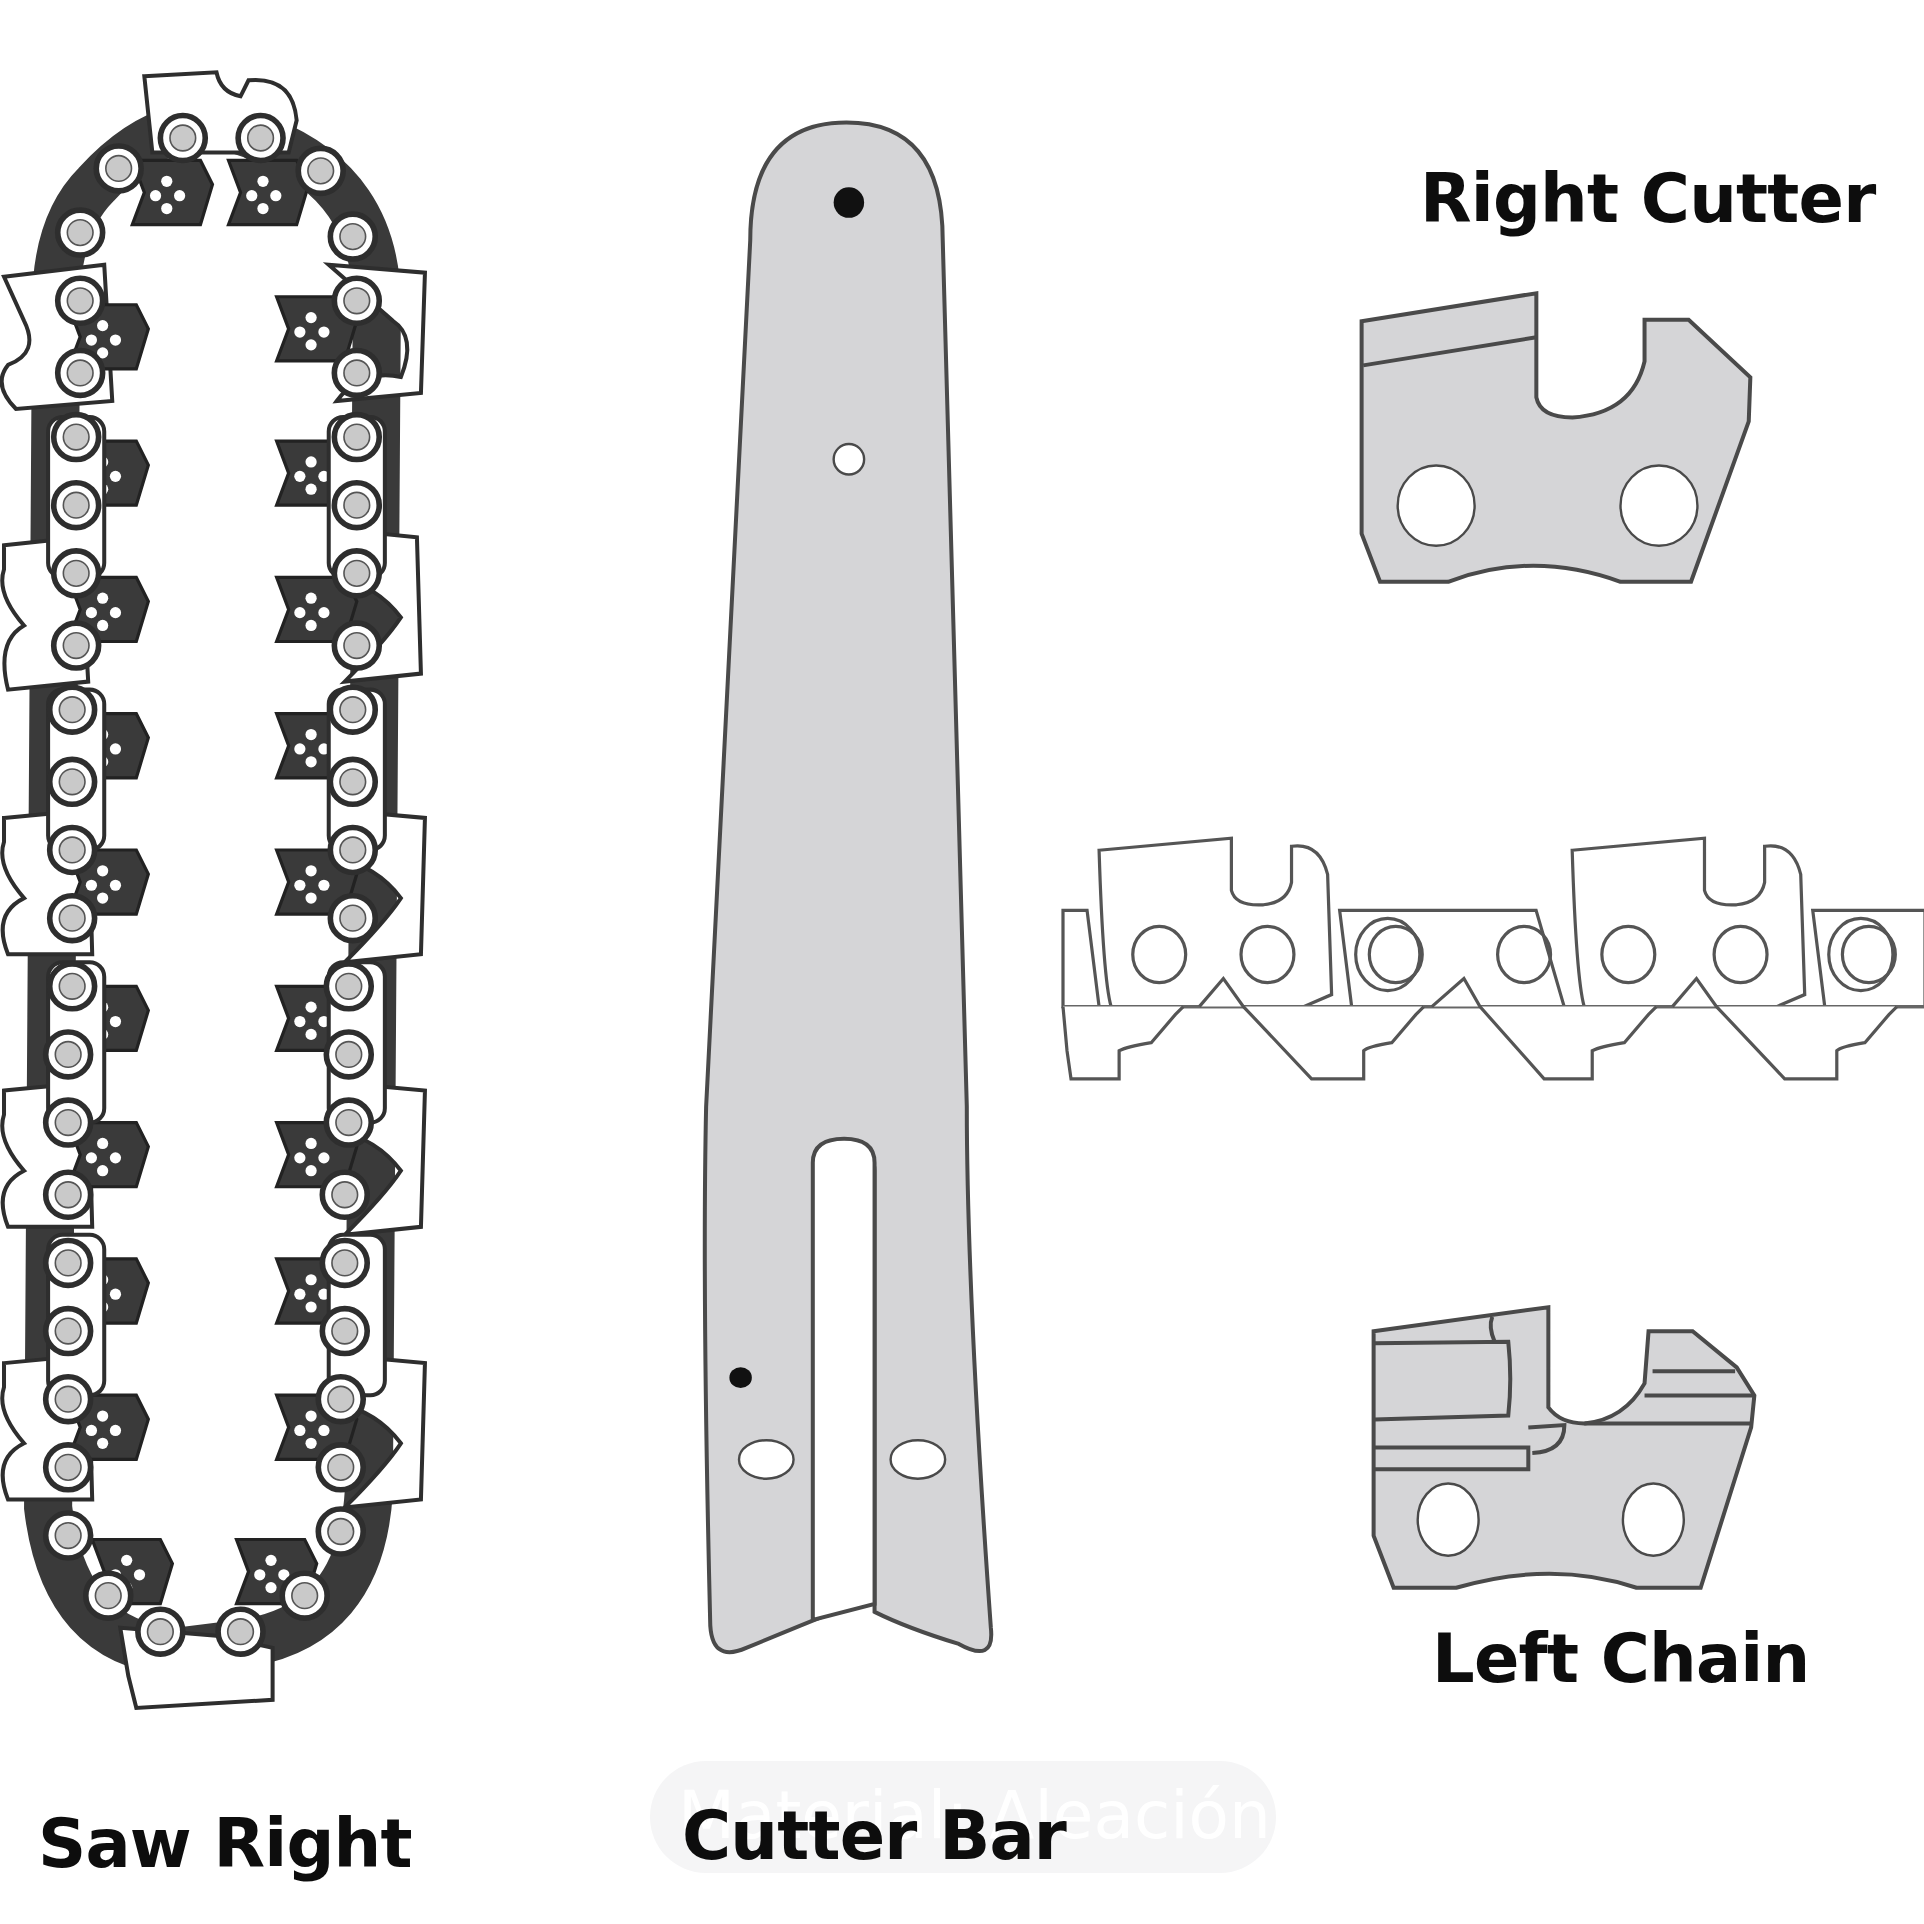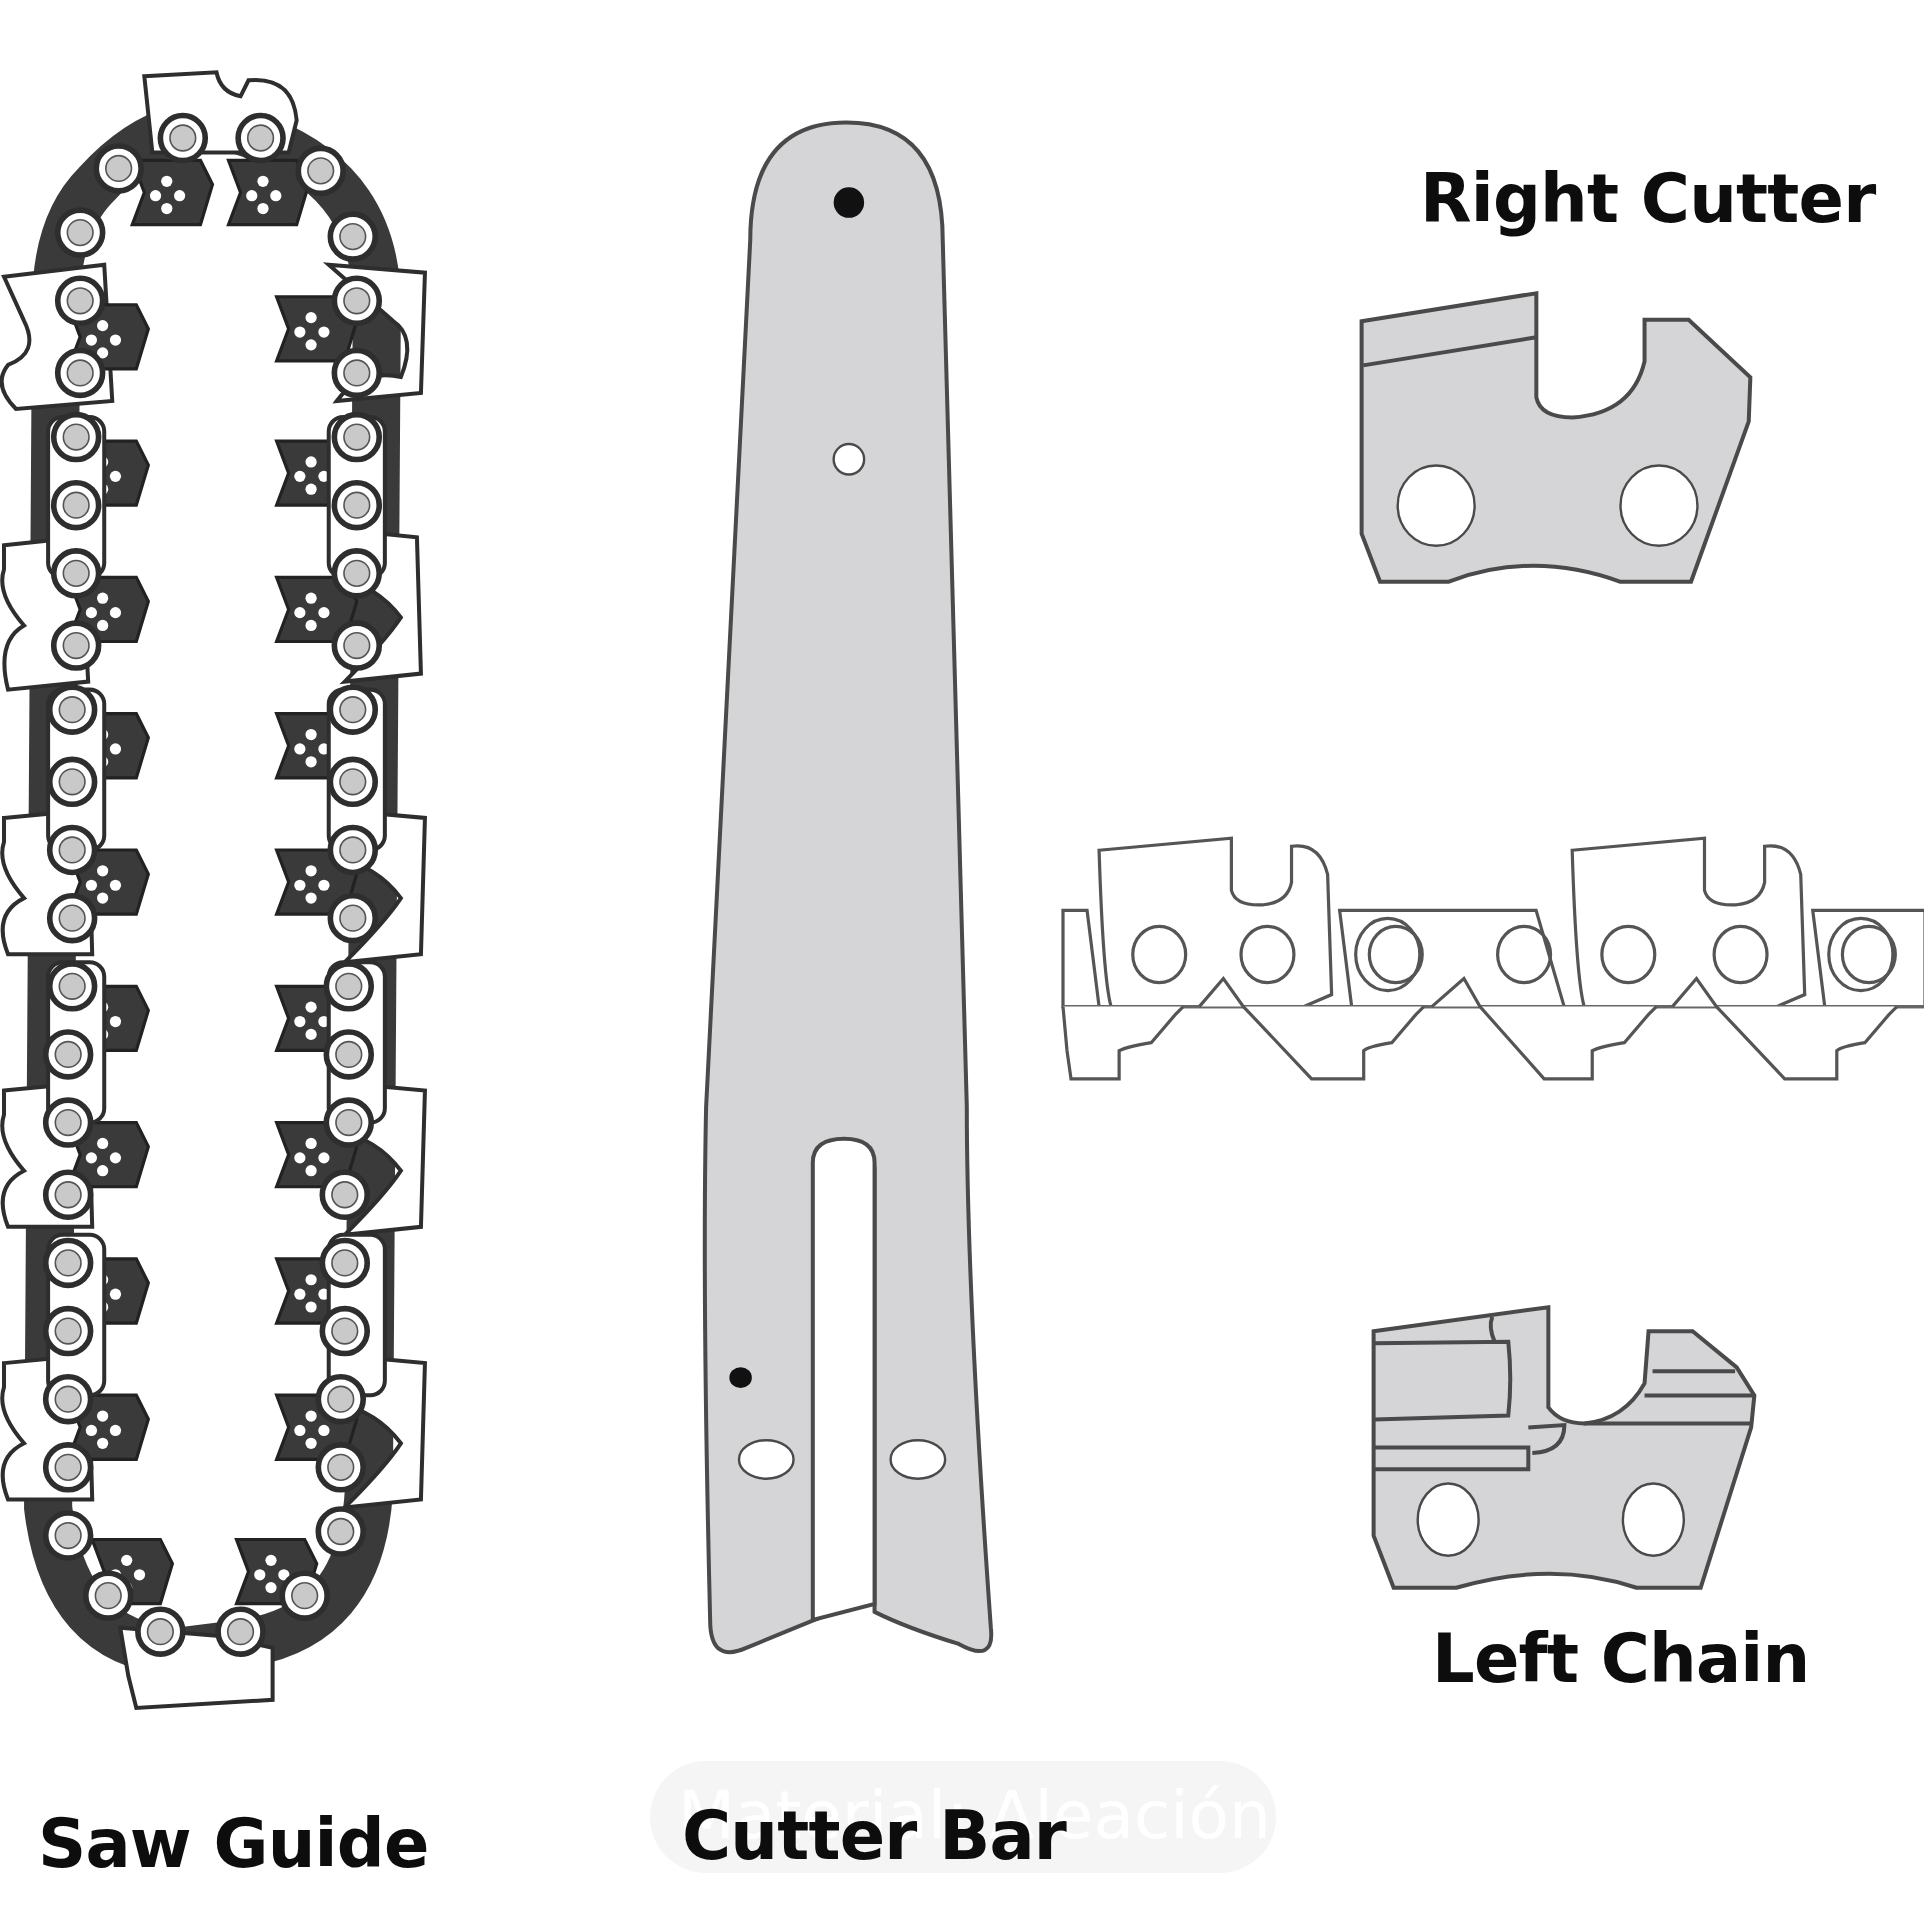--- a/index.html
+++ b/index.html
@@ -202,15 +202,15 @@
   </g>
   <ellipse cx="100" cy="270" rx="38" ry="45" fill="#ffffff" stroke="#4a4a4a" stroke-width="3"></ellipse>
   <ellipse cx="356" cy="270" rx="38" ry="45" fill="#ffffff" stroke="#4a4a4a" stroke-width="3"></ellipse>
 </svg>
 
 <div class="watermark-pill"></div>
 <div class="watermark-text">Material: Aleación</div>
 
 <div class="label" style="left:1420px;top:160px;font-size:67px;">Right Cutter</div>
 <div class="label" style="left:1432px;top:1620px;font-size:67px;">Left Chain</div>
-<div class="label" style="left:38px;top:1805px;font-size:67px;">Saw Guide</div>
+<div class="label" style="left:38px;top:1805px;font-size:67px;">Saw Right</div>
 <div class="label" style="left:682px;top:1797px;font-size:67px;">Cutter Bar</div>
 
 
 </body></html>

